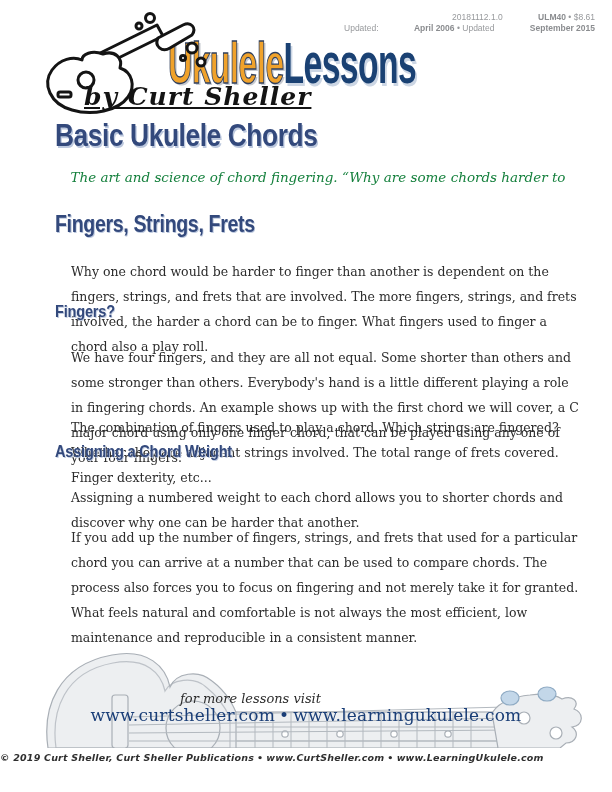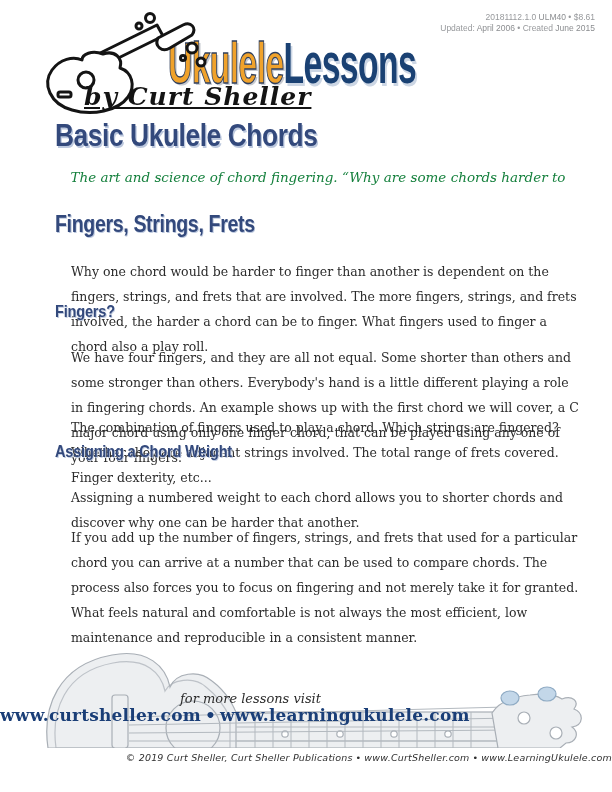--- a/index.html
+++ b/index.html
@@ -2,21 +2,21 @@
 <html><head>
 <meta charset="utf-8">
 <style>
   html,body{margin:0;padding:0;background:#fff;}
   .page{position:relative;width:612px;height:792px;background:#ffffff;overflow:hidden;
         font-family:"DejaVu Serif",serif;}
 
   
   .meta{position:absolute;top:12px;right:17px;text-align:right;
         font-family:"Liberation Sans",sans-serif;font-size:8.5px;line-height:10.5px;color:#97999c;}
-  .meta b{font-weight:normal;color:#8b8d90;}
+  .meta b{font-weight:bold;color:#8b8d90;margin-left:33px;}
 
   
   .wordmark{position:absolute;left:168px;top:34px;white-space:nowrap;z-index:1;
             font-family:"Liberation Sans",sans-serif;font-weight:bold;font-size:58px;
             letter-spacing:-1px;transform:scaleX(.58);transform-origin:left top;line-height:1;}
   .wordmark .w1{color:#F0A22B;-webkit-text-stroke:1.3px #2e3f5e;text-shadow:3px 2px 0 #c7cad0;}
   .wordmark .w2{color:#1A4173;text-shadow:3px 3px 0 #ccd6e4;}
   .logo-cartoon{position:absolute;left:20px;top:10px;z-index:2;}
   .byline{position:absolute;left:84px;top:82px;z-index:3;white-space:nowrap;
           font-family:"DejaVu Serif",serif;font-style:italic;font-weight:bold;
@@ -39,36 +39,36 @@
   .subtitle{position:absolute;left:0;top:168px;width:612px;text-align:center;
             font-style:italic;font-size:13.5px;line-height:18px;color:#15803d;padding-left:12px;}
 
   .para{position:absolute;left:55px;width:510px;margin:16px;
         font-size:12.5px;line-height:25px;color:#2c2c2c;}
 
   
   .uke-illustration{position:absolute;left:0;top:645px;z-index:0;}
   .visit{position:absolute;left:0;top:691px;width:501px;text-align:center;z-index:2;
          font-style:italic;font-size:13px;color:#2c2c2c;}
-  .links{position:absolute;left:0;top:705px;width:612px;z-index:2;
-         font-weight:bold;font-size:17px;color:#1A3E77;letter-spacing:.2px;}
+  .links{position:absolute;left:0;top:705px;width:612px;text-align:center;z-index:2;
+         font-weight:normal;font-size:17px;color:#1A3E77;letter-spacing:.2px;}
   .links .dot{padding:0 4px;}
-  .copyright{position:absolute;left:0;top:752px;width:612px;text-align:right;z-index:2;
+  .copyright{position:absolute;left:0;top:752px;width:612px;text-align:left;z-index:2;
              font-family:"DejaVu Sans",sans-serif;font-style:italic;font-size:9.5px;color:#2f2f2f;
-             letter-spacing:.2px;}
+             letter-spacing:.2px;font-weight:bold;}
   .copyright .dot{padding:0 3px;}
 </style>
 </head>
 <body>
 
 <div class="page">
 
   <div class="meta">
     <div><span>20181112.1.0</span> <b>ULM40</b> <span>•</span> <span>$8.61</span></div>
-    <div><span>Updated:</span> <b>April 2006</b> <span>•</span> <span>Created</span> <b>June  2015</b></div>
+    <div><span>Updated:</span> <b>April 2006</b> <span>•</span> <span>Updated</span> <b>September  2015</b></div>
   </div>
 
   <div class="wordmark">
     <span class="w1">Ukulele</span><span class="w2">Lessons</span>
   </div>
   <svg class="logo-cartoon" width="195" height="108" viewBox="0 0 195 108">
     <g stroke="#141414" stroke-width="3" fill="#ffffff" stroke-linejoin="round" stroke-linecap="round">
 
       <polygon points="74,60 143,26 137,15 68,49"></polygon>
 

